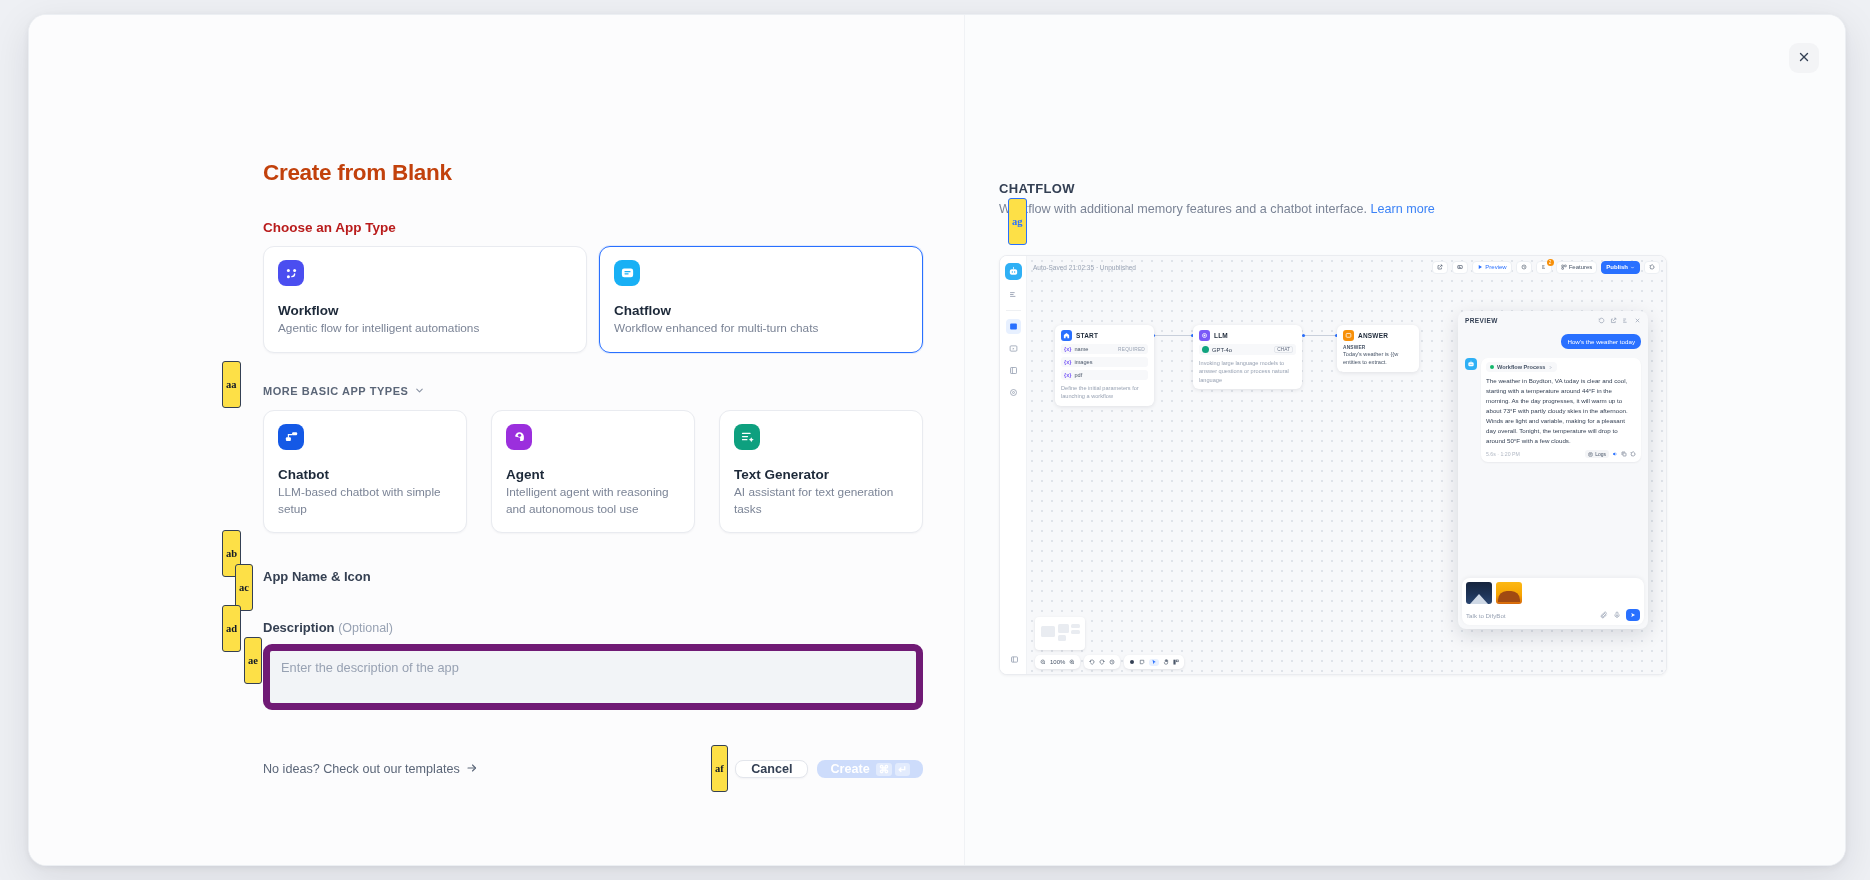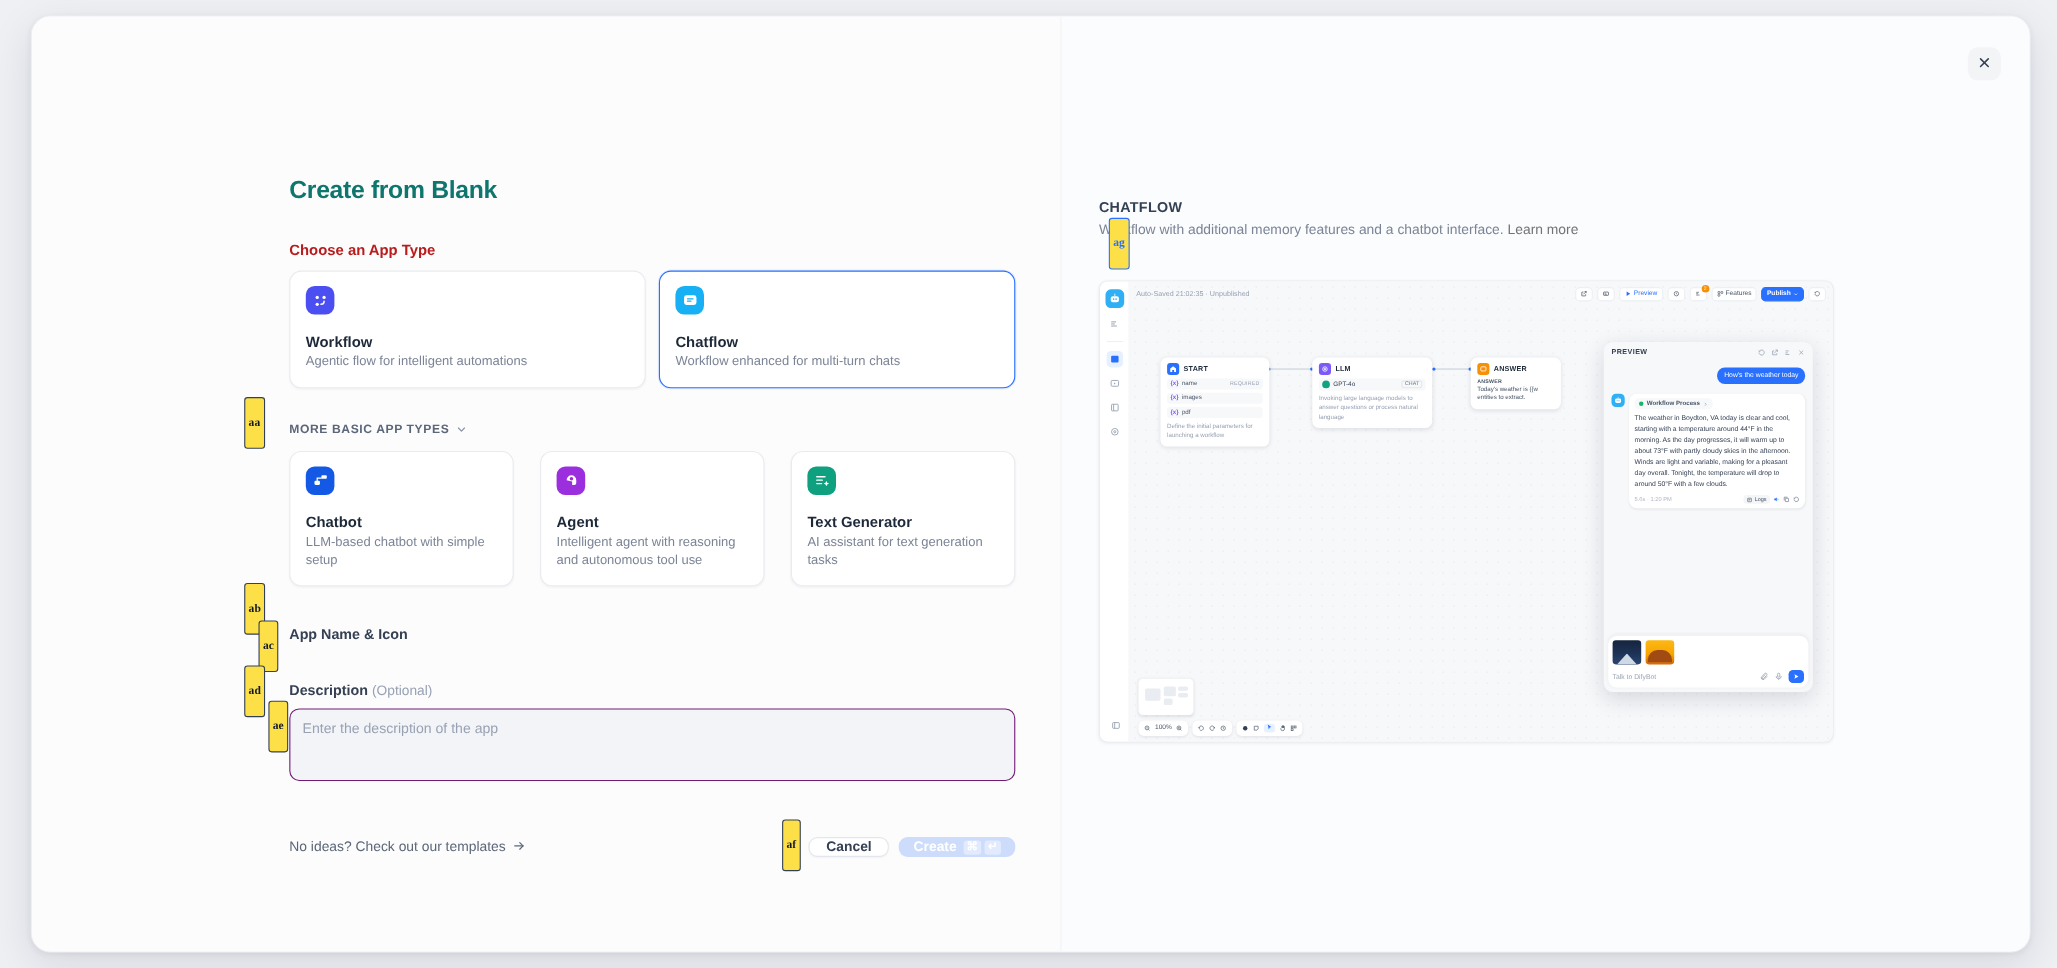--- a/index.html
+++ b/index.html
@@ -27,21 +27,21 @@
   .close-btn {
     position: absolute; right: 26px; top: 28px;
     width: 30px; height: 30px; border-radius: 9px;
     background: #f3f4f6; border: none; cursor: pointer;
     display: flex; align-items: center; justify-content: center;
     color: #344054; z-index: 20;
   }
 
   
   .form-wrap { position: absolute; left: 234px; top: 145px; width: 660px; }
-  .title { font-size: 22.5px; font-weight: 700; color: #0f766e; letter-spacing: -0.3px; }
+  .title { font-size: 22.5px; font-weight: 700; color: #c2410c; letter-spacing: -0.3px; }
   .section-label { font-size: 13.5px; font-weight: 600; color: #b91c1c; margin-top: 34px; }
 
   .cards-row { display: flex; gap: 12px; margin-top: 11px; }
   .app-card {
     flex: 1; background: #fff; border: 1px solid #e9ebf0; border-radius: 11px;
     padding: 13px 14px 15px 14px; cursor: pointer; position: relative;
     box-shadow: 0 1px 2px rgba(16,24,40,.04);
   }
   .app-card.selected { border: 1.6px solid #2970ff; box-shadow: 0 0 0 1px rgba(41,112,255,.12); }
   .app-card .ico {
@@ -68,21 +68,21 @@
     font-family: "Liberation Sans", sans-serif; outline: none;
   }
   .text-input::placeholder { color: #98a2b3; }
   .app-icon-box {
     width: 47px; height: 47px; border-radius: 11px; background: #fde9d7;
     display: flex; align-items: center; justify-content: center; cursor: pointer;
     margin-top: -19px; flex: 0 0 47px;
   }
   .desc-area {
     width: 660px; height: 66px; border-radius: 9px; background: #f2f4f7;
-    border: 1px solid #701a75; padding: 9px 11px; font-size: 12.8px; color: #101828;
+    border: 7px solid #701a75; padding: 9px 11px; font-size: 12.8px; color: #101828;
     resize: none; font-family: "Liberation Sans", sans-serif; outline: none; margin-top: 9px;
   }
   .desc-area::placeholder { color: #98a2b3; }
 
   .footer { display: flex; align-items: center; justify-content: space-between; margin-top: 46px; }
   .tmpl-link { display: flex; align-items: center; gap: 6px; font-size: 12.6px; color: #5b6678; cursor: pointer; }
   .footer-btns { display: flex; gap: 9px; align-items: center; }
   .btn {
     height: 18px; border-radius: 8px; font-size: 12.6px; font-weight: 700;
     display: flex; align-items: center; justify-content: center; gap: 6px;
@@ -93,21 +93,21 @@
   .kbd { display: flex; gap: 3px; align-items: center; }
   .kbd span {
     font-size: 10.5px; background: rgba(255,255,255,.42); color: #fff;
     border-radius: 3px; padding: 0 3px; line-height: 13px; height: 13px;
   }
 
   
   .rp-head { position: absolute; left: 34px; top: 166px; width: 560px; }
   .rp-kicker { font-size: 13px; font-weight: 700; color: #344054; letter-spacing: .3px; }
   .rp-sub { font-size: 12.6px; color: #7b8496; line-height: 1.48; margin-top: 4px; }
-  .rp-sub a { color: #737373; text-decoration: none; }
+  .rp-sub a { color: #3b82f6; text-decoration: none; }
 
   .preview-stage {
     position: absolute; left: 34px; top: 240px; width: 668px; height: 420px;
     background: #fff; border: 1px solid #eaecf0; border-radius: 8px; overflow: hidden;
     box-shadow: 0 1px 3px rgba(16,24,40,.05);
   }
   
   .mini-sidebar { position: absolute; left: 0; top: 0; width: 27px; height: 100%; background: #fff; border-right: 1px solid #f0f2f5;
                   display: flex; flex-direction: column; align-items: center; padding-top: 7px; gap: 7px; }
   .mini-logo { width: 17px; height: 17px; border-radius: 5px; background: #2fb0f5; display: flex; align-items: center; justify-content: center; }

